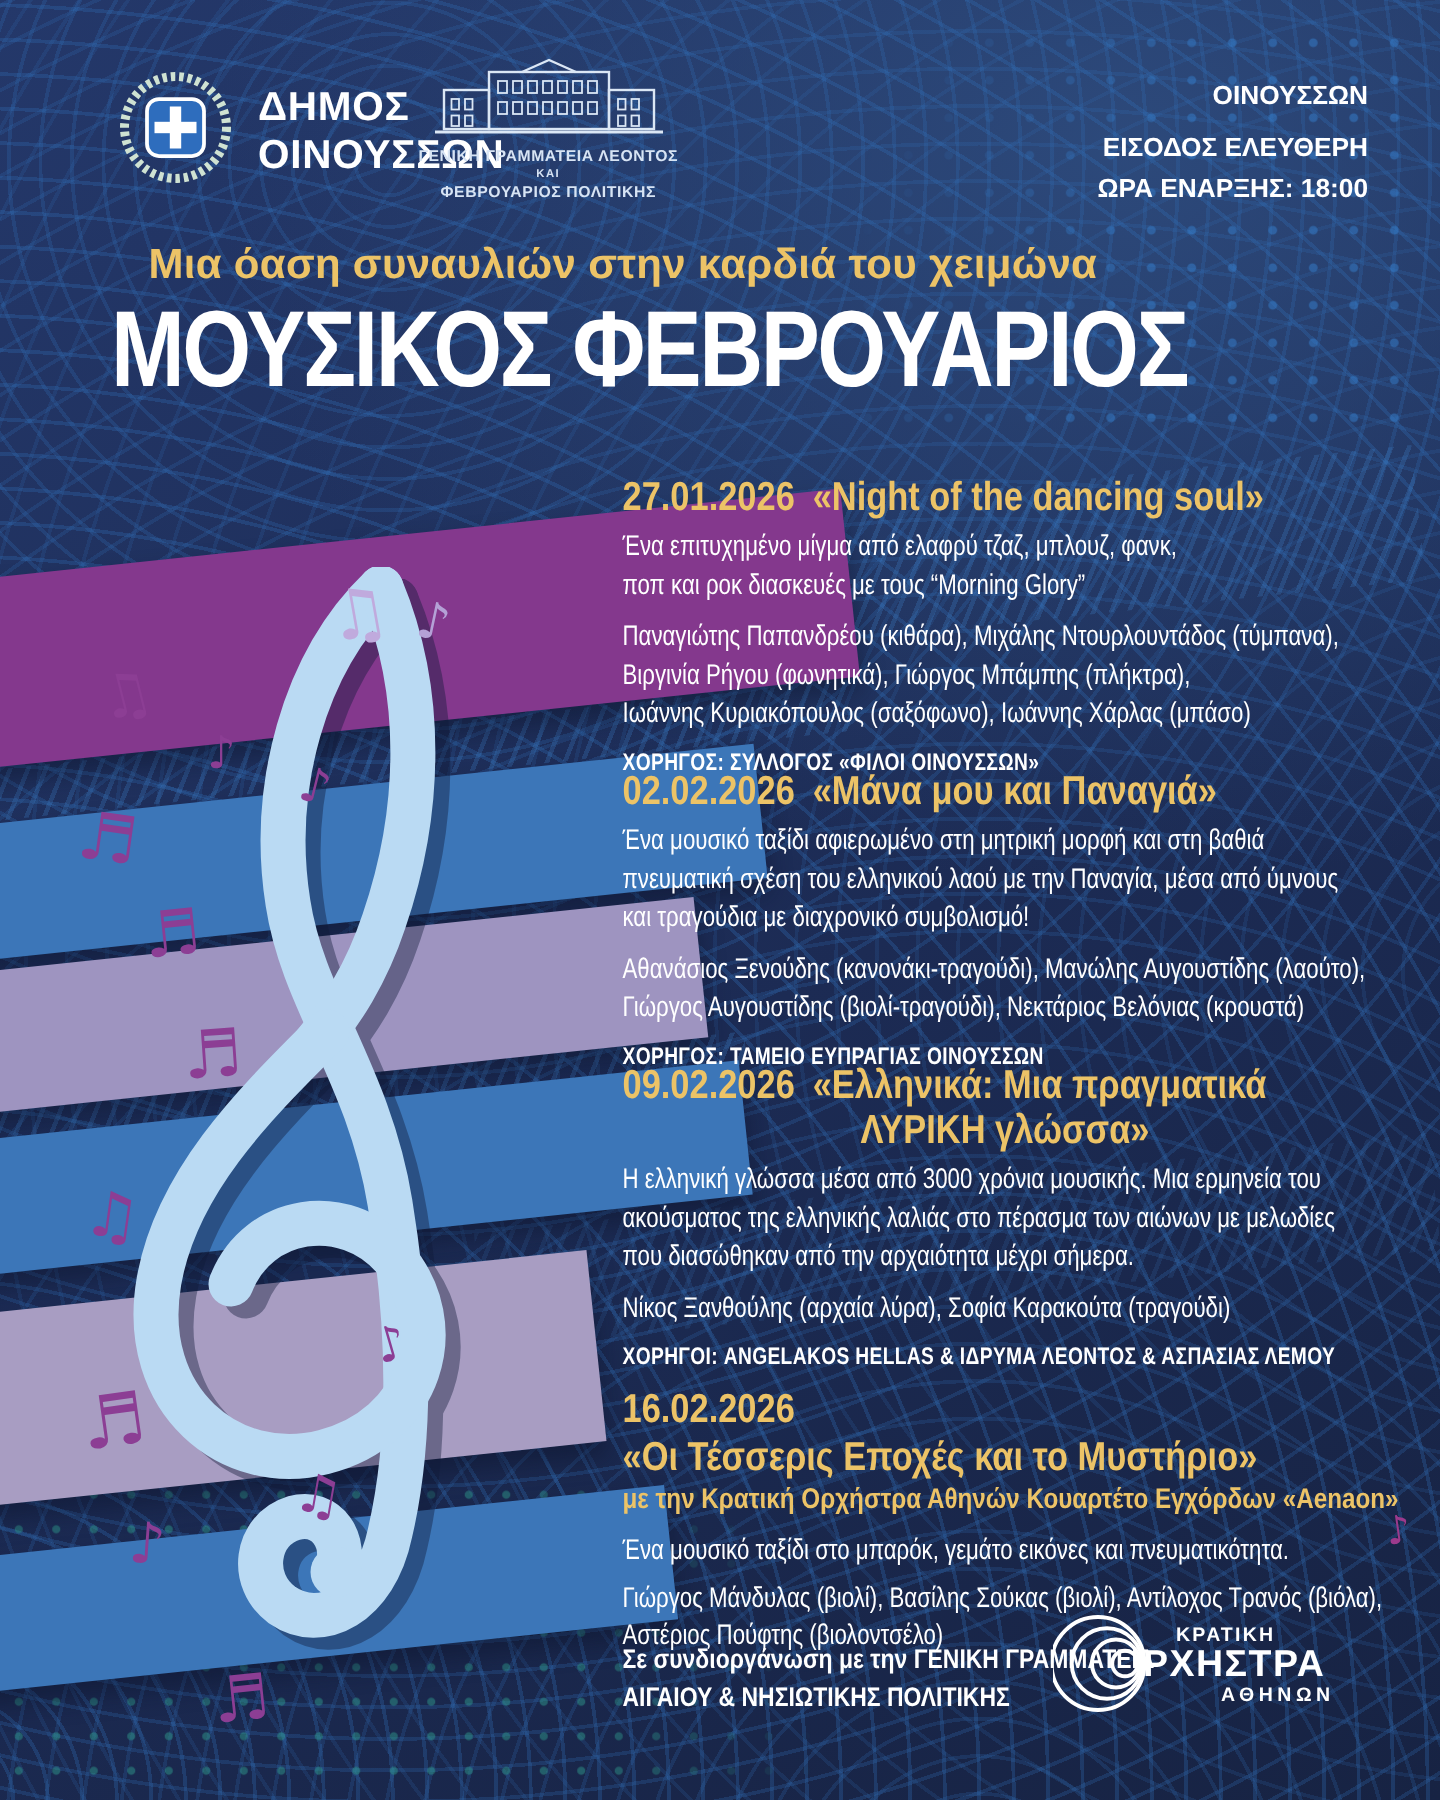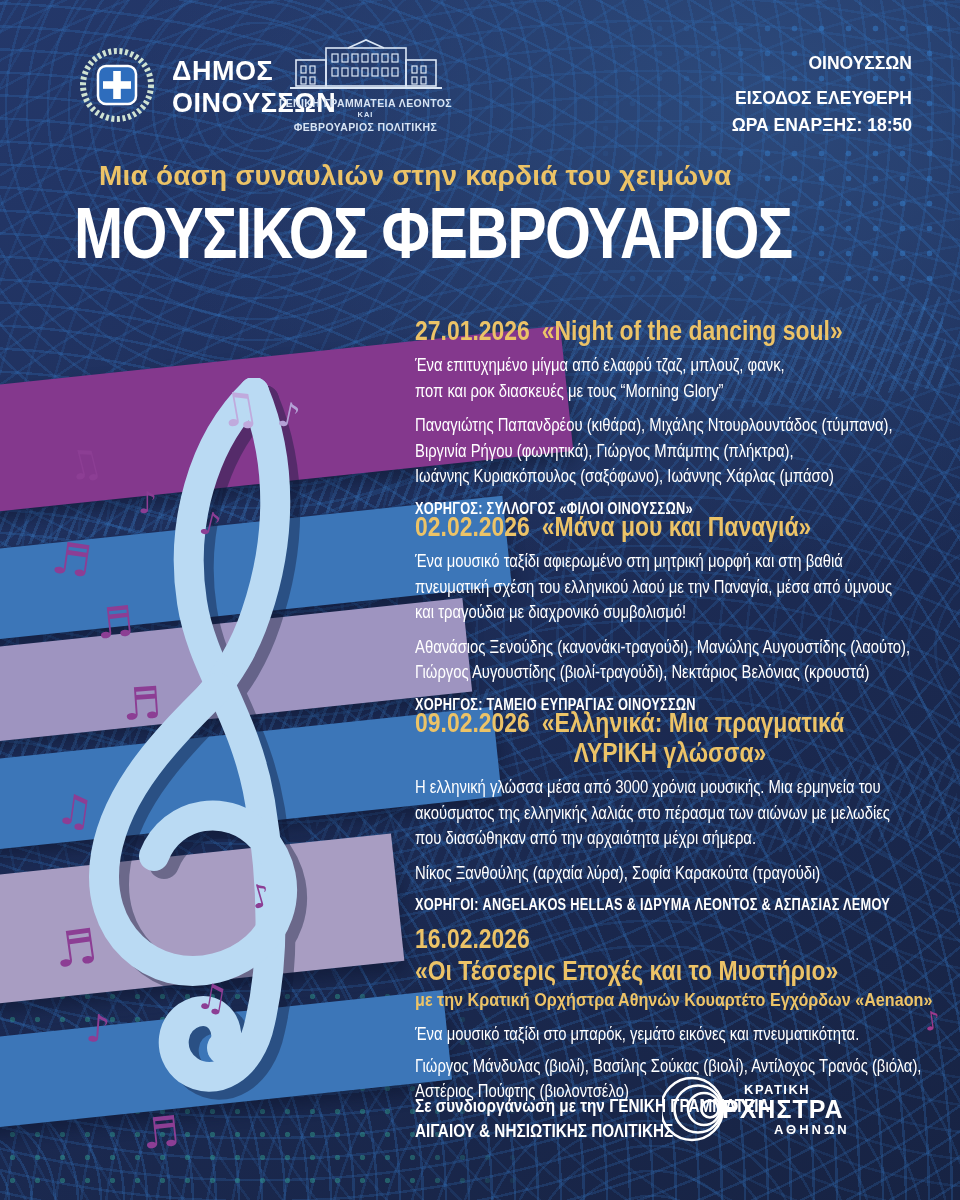--- a/index.html
+++ b/index.html
@@ -58,21 +58,21 @@
     transform:scaleX(.85); transform-origin:0 0; margin-top:3px;}
   .ev-desc{font-size:19px; line-height:1.34; white-space:pre; margin-top:6px;
     transform:scaleX(.78); transform-origin:0 0; width:680px;}
   .ev-perf{font-size:19px; line-height:1.34; white-space:pre; margin-top:9px;
     transform:scaleX(.78); transform-origin:0 0; width:680px;}
   .ev-spon{font-size:16px; font-weight:bold; letter-spacing:.3px; white-space:pre; margin-top:11px;
     transform:scaleX(.80); transform-origin:0 0; width:680px;}
   
   .coorg{left:415px; top:1094px; font-size:18px; font-weight:bold; line-height:1.4;
     white-space:pre; transform:scaleX(.85); transform-origin:0 0; z-index:5;}
-  .koa{left:662px; top:1072px; z-index:5; display:flex; align-items:center;}
+  .koa{left:702px; top:1072px; z-index:5; display:flex; align-items:center;}
   .koa-text{margin-left:-14px; line-height:1;}
   .koa-l1{font-size:13px; font-weight:bold; letter-spacing:1.5px; margin-left:22px;}
   .koa-l2{font-size:25px; font-weight:bold; letter-spacing:1px; margin-top:1px;}
   .koa-l3{font-size:13px; font-weight:bold; letter-spacing:3px; margin-left:52px; margin-top:1px;}
 </style>
 </head>
 <body>
 
 <div id="poster">
 
@@ -160,21 +160,21 @@
     </svg>
     <div class="l1">ΓΕΝΙΚΗ ΓΡΑΜΜΑΤΕΙΑ ΛΕΟΝΤΟΣ</div>
     <div class="l2">ΚΑΙ</div>
     <div class="l3">ΦΕΒΡΟΥΑΡΙΟΣ ΠΟΛΙΤΙΚΗΣ</div>
   </div>
 
   <div class="abs hdr-right">
     <div>ΟΙΝΟΥΣΣΩΝ</div>
     <div class="gap"></div>
     <div>ΕΙΣΟΔΟΣ ΕΛΕΥΘΕΡΗ</div>
-    <div>ΩΡΑ ΕΝΑΡΞΗΣ: 18:50</div>
+    <div>ΩΡΑ ΕΝΑΡΞΗΣ: 18:00</div>
   </div>
 
   <div class="abs subtitle">Μια όαση συναυλιών στην καρδιά του χειμώνα</div>
   <div class="abs main-title">ΜΟΥΣΙΚΟΣ ΦΕΒΡΟΥΑΡΙΟΣ</div>
 
   <div class="ev" style="top:316px;">
     <div class="ev-h">
       <span class="date">27.01.2026</span><span>«Night of the dancing soul»</span>
     </div>
     <div class="ev-desc">Ένα επιτυχημένο μίγμα από ελαφρύ τζαζ, μπλουζ, φανκ,

